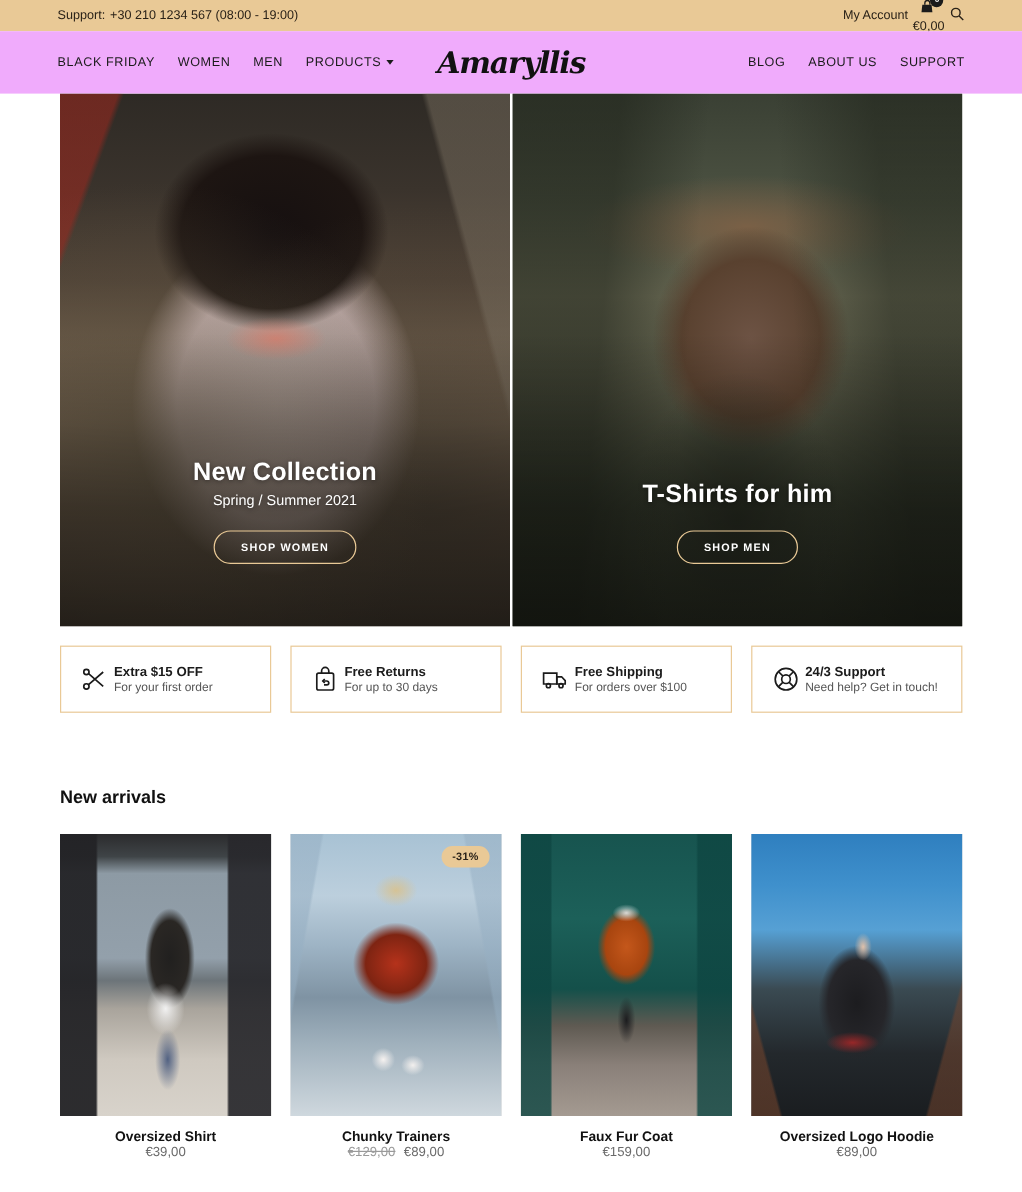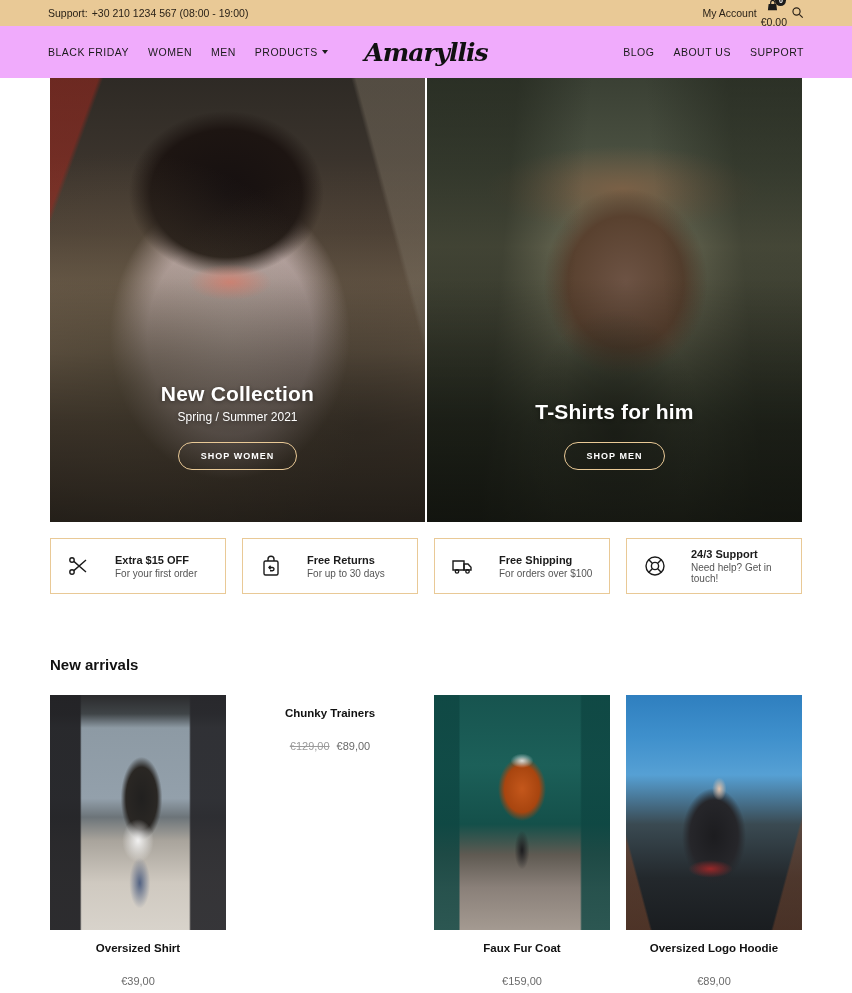--- a/index.html
+++ b/index.html
@@ -157,21 +157,21 @@
     margin: 16px 50px 0 50px;
     display: flex;
     gap: 16px;
   }
   .feature {
     flex: 1;
     border: 1px solid #e9c996;
     height: 56px;
     display: flex;
     align-items: center;
-    gap: 24px;
+    gap: 4px;
     padding: 0 16px;
     background: #fff;
     cursor: pointer;
   }
   .feature .fico { flex: 0 0 auto; width: 24px; height: 24px; display: block; color: #1b1b1b; }
   .feature .ftxt { display: flex; flex-direction: column; gap: 2px; }
   .feature .ftitle { font-size: 11px; font-weight: bold; color: #1b1b1b; }
   .feature .fdesc { font-size: 10px; color: #555; }
 
   
@@ -200,21 +200,21 @@
     top: 10px; right: 10px;
     background: #e9c996;
     color: #2a2218;
     font-size: 9px;
     font-weight: bold;
     border-radius: 20px;
     padding: 4px 9px;
     letter-spacing: 0.3px;
   }
   .p-name { text-align: center; margin-top: 12px; font-size: 11.5px; font-weight: bold; color: #111; }
-  .p-price { text-align: center; margin-top: 21px; font-size: 11px; color: #6a6a6a; display:flex; justify-content:center; gap:7px; }
+  .p-price { text-align: center; margin-top: 0; font-size: 11px; color: #6a6a6a; display:flex; justify-content:center; gap:7px; }
   .p-old { text-decoration: line-through; color: #9a9a9a; }
 
   
   .img-1 {
     background:
       radial-gradient(ellipse 26px 52px at 52% 44%, #21201f 0%, #2a2724 60%, rgba(40,38,35,0) 80%),
       linear-gradient(180deg, #2b2b2d 0%, #3f4447 8%, #8d9aa4 14%, #93a0ab 44%, #6c7479 52%, #a9a49c 62%, #cfc9c0 80%, #d8d3cb 100%),
       #b9b5ae;
   }
   .img-1::after {
@@ -422,20 +422,24 @@
     <div class="p-imgwrap">
       <div class="p-img img-1"></div>
     </div>
     <div class="p-name">Oversized Shirt</div>
     <div class="p-price">
       <span>€39,00</span>
     </div>
   </div>
 
   <div class="product">
+    <div class="p-imgwrap">
+      <div class="p-img img-2"></div>
+      <div class="p-badge">-31%</div>
+    </div>
     <div class="p-name">Chunky Trainers</div>
     <div class="p-price">
       <span class="p-old">€129,00</span>
       <span>€89,00</span>
     </div>
   </div>
 
   <div class="product">
     <div class="p-imgwrap">
       <div class="p-img img-3"></div>

